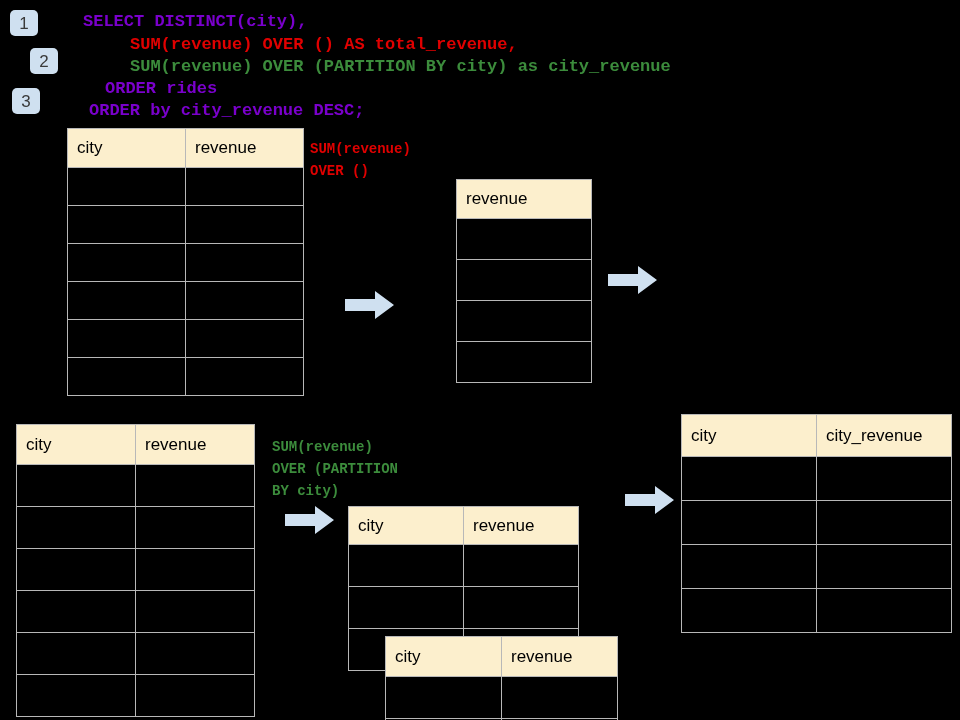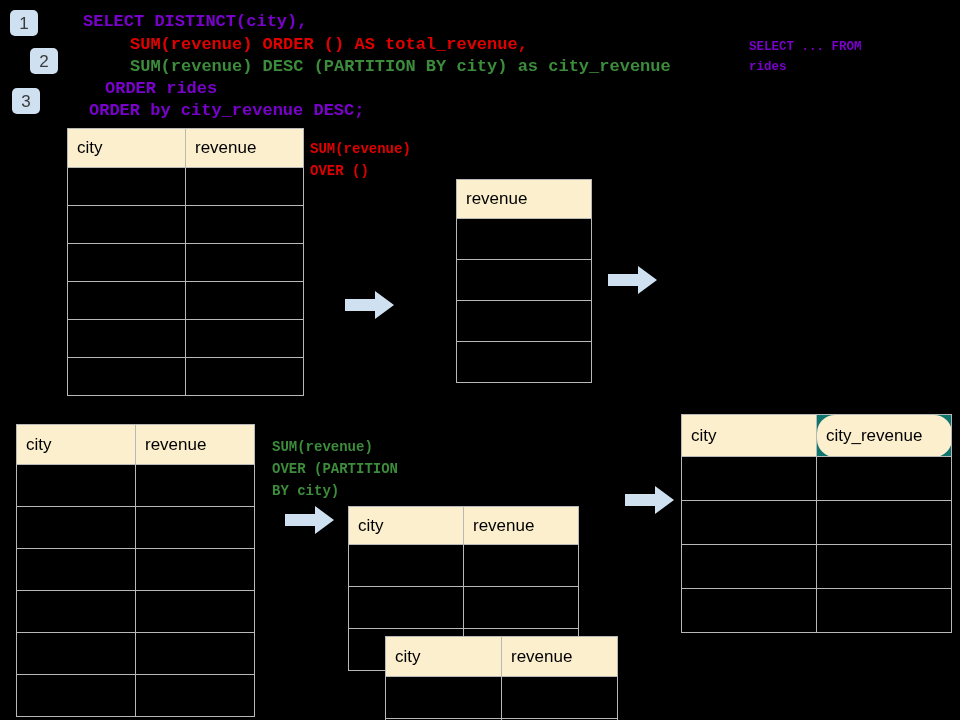--- a/index.html
+++ b/index.html
@@ -82,30 +82,28 @@
   </div>
   <div class="badge" style="left:30px; top:48px; width:28px; height:26px;">
     <span>2</span>
   </div>
   <div class="badge" style="left:12px; top:88px; width:28px; height:26px;">
     <span>3</span>
   </div>
 
   <div class="code code-main" style="left:83px; top:11px; color:#7a00cc;">SELECT DISTINCT(city),</div>
 
-  <div class="code code-main" style="left:130px; top:34px; color:#e00000;">SUM(revenue) ORDER () AS total_revenue,</div>
-
-  <div class="code code-main" style="left:130px; top:56px; color:#3c8c3c;">SUM(revenue) DESC (PARTITION BY city) as city_revenue</div>
+  <div class="code code-main" style="left:130px; top:34px; color:#e00000;">SUM(revenue) OVER () AS total_revenue,</div>
+
+  <div class="code code-main" style="left:130px; top:56px; color:#3c8c3c;">SUM(revenue) OVER (PARTITION BY city) as city_revenue</div>
 
   <div class="code code-main" style="left:105px; top:78px; color:#7a00cc;">ORDER rides</div>
 
   <div class="code code-main" style="left:89px; top:100px; color:#7a00cc;">ORDER by city_revenue DESC;</div>
 
-  <div class="code code-small" style="left:749px; top:37px; color:#7a00cc;">SELECT ... FROM
-rides</div>
 
   <div class="code code-note" style="left:310px; top:138px; color:#e00000;">SUM(revenue)
 OVER ()</div>
 
   <div class="code code-note" style="left:272px; top:436px; color:#3c8c3c;">SUM(revenue)
 OVER (PARTITION
 BY city)</div>
 
   <table class="tbl" style="left:67px; top:128px; width:236px;">
     <colgroup>
@@ -285,21 +283,21 @@
   </div>
 
   <table class="tbl" style="left:681px; top:414px; width:270px;">
     <colgroup>
         <col style="width:135px">
         <col style="width:135px">
       </colgroup>
     <thead>
       <tr>
         <th style="height:41px;">city</th>
-        <th style="height:41px;border-radius:18px;">city_revenue</th>
+        <th style="height:41px;">city_revenue</th>
       </tr>
     </thead>
     <tbody>
       <tr>
           <td style="height:43px;"></td>
           <td></td>
         </tr>
       <tr>
           <td style="height:43px;"></td>
           <td></td>

